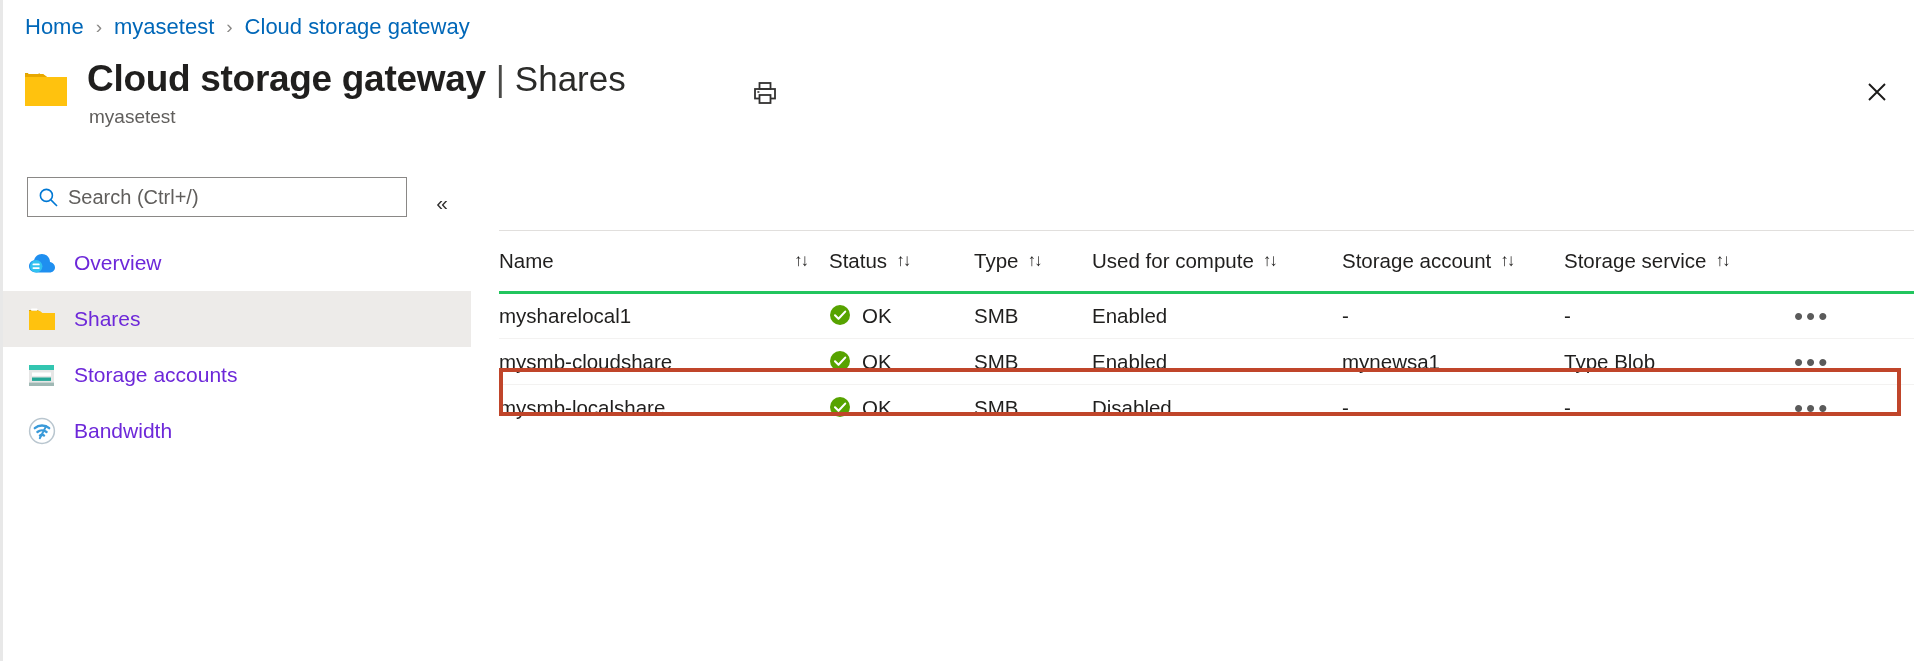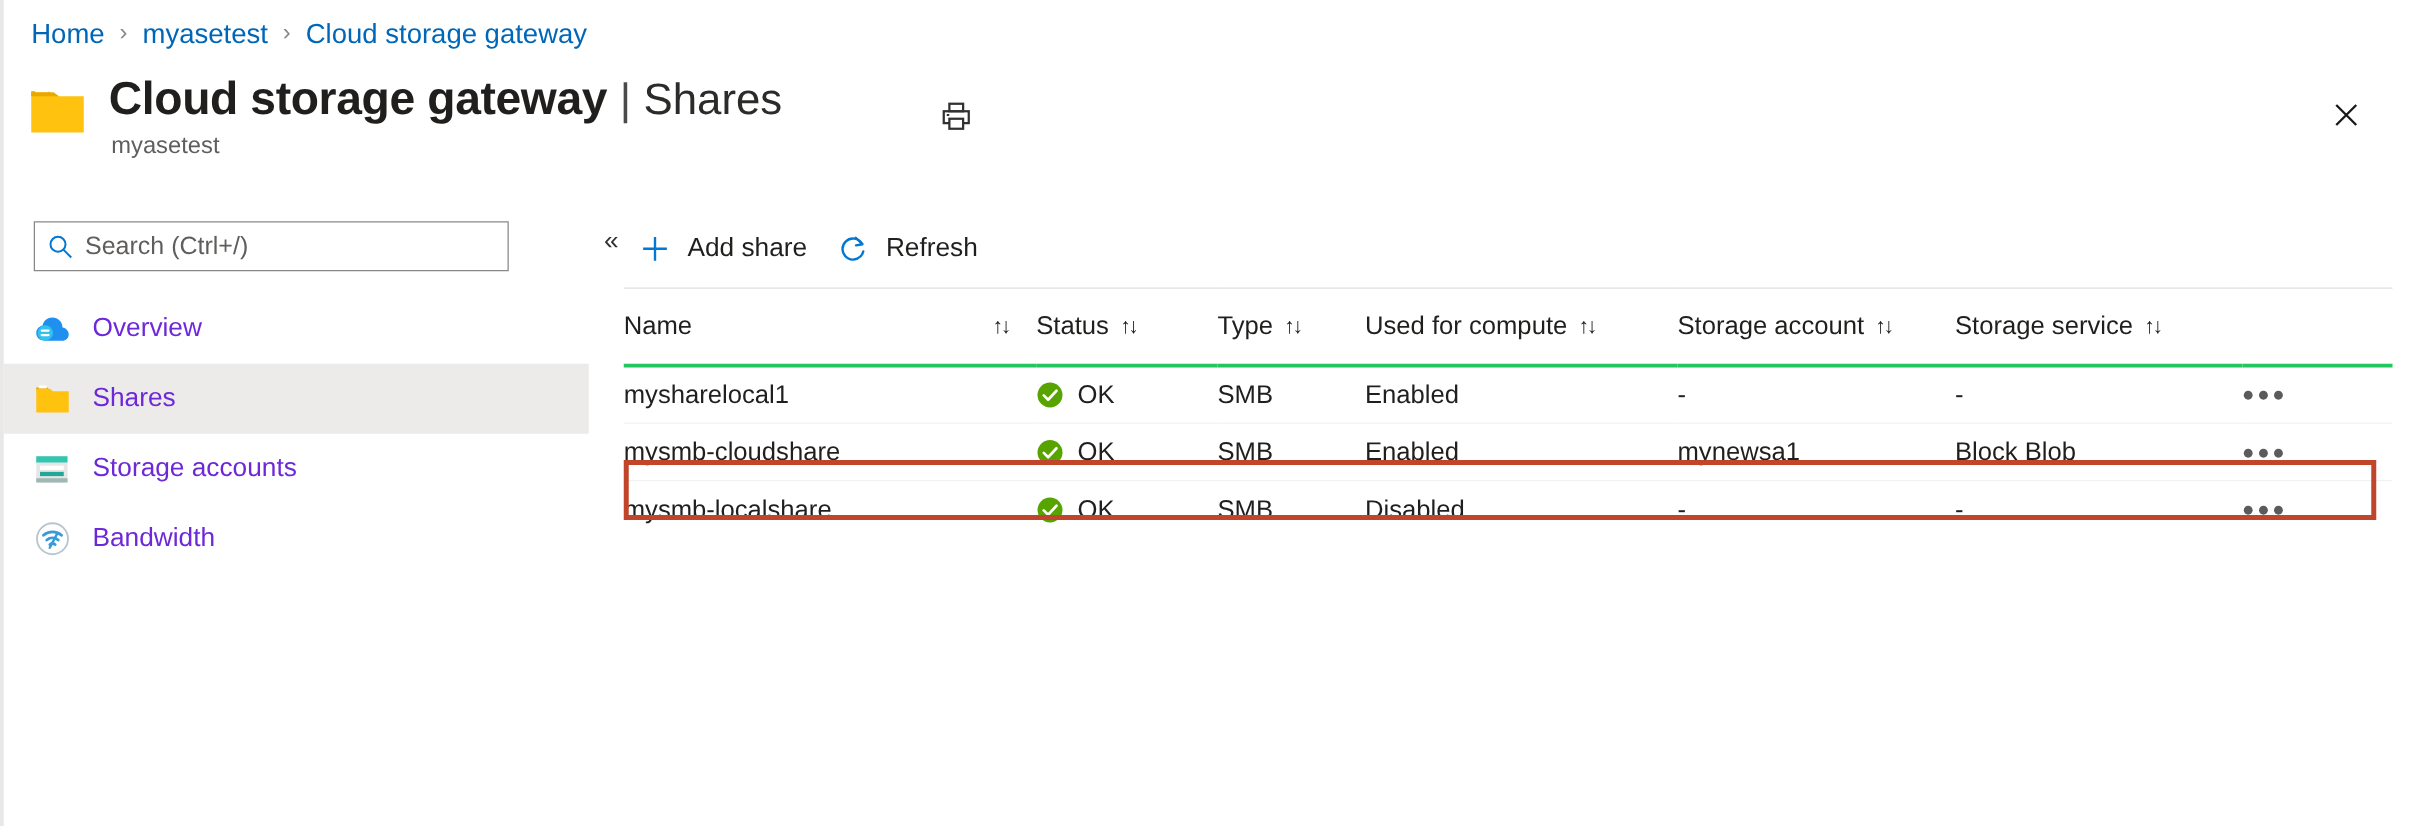--- a/index.html
+++ b/index.html
@@ -122,22 +122,21 @@
     left: 0;
     top: 160px;
     width: 470px;
     height: 501px;
   }
   .search-row {
     position: absolute;
     left: 24px;
     top: 17px;
     display: flex;
-    align-items: flex-start;
-    gap: 47px;
+    align-items: flex-end;
   }
   .search-box {
     width: 380px;
     height: 40px;
     border: 1px solid #8a8886;
     background: #ffffff;
     display: flex;
     align-items: center;
     padding: 0 10px;
   }
@@ -279,21 +278,21 @@
     font-size: 20.5px;
     color: #201f1e;
     height: 46px;
     padding: 0;
     border-top: 1px solid #f3f2f1;
     vertical-align: middle;
     white-space: nowrap;
   }
   .tbl tbody tr:first-child td { border-top: 3px solid #22c55e; }
 
-  .cell-flex { display: flex; align-items: center; }
+  .cell-flex { display: flex; align-items: flex-start; }
   .ok-icon { width: 22px; height: 22px; margin-right: 11px; flex: none; }
 
   .ellipsis-btn {
     display: flex;
     align-items: center;
     justify-content: flex-start;
     cursor: pointer;
     background: none;
     border: none;
     color: #5b5b5b;
@@ -434,40 +433,20 @@
           </svg>
         </span>
         <span class="nav-label">Bandwidth</span>
       </div>
 
     </div>
   </aside>
 
   <section class="main">
 
-    <div class="toolbar">
-      <button class="tb-btn">
-        <span class="tb-icon">
-          <svg width="24" height="24" viewBox="0 0 24 24">
-            <path d="M12 2.5 V21.5 M2.5 12 H21.5" stroke="#0078d4" stroke-width="1.9"></path>
-          </svg>
-        </span>
-        <span class="tb-label">Add share</span>
-      </button>
-
-      <button class="tb-btn">
-        <span class="tb-icon">
-          <svg width="25" height="25" viewBox="0 0 25 25">
-            <path d="M19.8 8.2 A8.4 8.4 0 1 0 20.6 14.2" fill="none" stroke="#0078d4" stroke-width="1.9" stroke-linecap="round"></path>
-            <path d="M14.6 3.2 L19.9 8.4 L14.8 9.3" fill="none" stroke="#0078d4" stroke-width="1.9" stroke-linecap="round" stroke-linejoin="round"></path>
-          </svg>
-        </span>
-        <span class="tb-label">Refresh</span>
-      </button>
-    </div>
 
     <div class="table-wrap">
       <table class="tbl">
         <colgroup>
           <col class="c-name">
             <col class="c-status">
             <col class="c-type">
           <col class="c-compute">
             <col class="c-account">
             <col class="c-service">
@@ -545,21 +524,21 @@
                 <svg class="ok-icon" viewBox="0 0 22 22">
                   <circle cx="11" cy="11" r="10" fill="#57a300"></circle>
                   <path d="M6 11.3 L9.5 14.8 L16.2 7.6" fill="none" stroke="#ffffff" stroke-width="2.1" stroke-linecap="round" stroke-linejoin="round"></path>
                 </svg>
                 <span>OK</span>
               </div>
             </td>
             <td>SMB</td>
             <td>Enabled</td>
             <td>mynewsa1</td>
-            <td>Block Blob</td>
+            <td>Type Blob</td>
             <td>
               <button class="ellipsis-btn">
                 <span>•••</span>
               </button>
             </td>
           </tr>
 
           <tr>
             <td>mysmb-localshare</td>
             <td>

